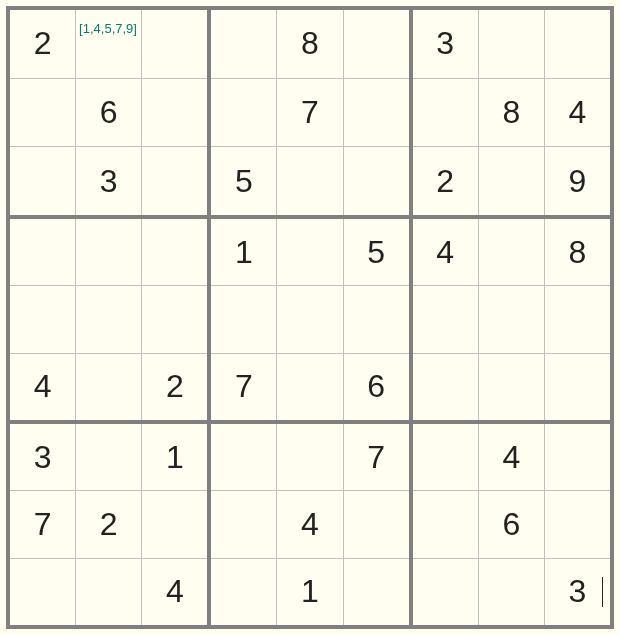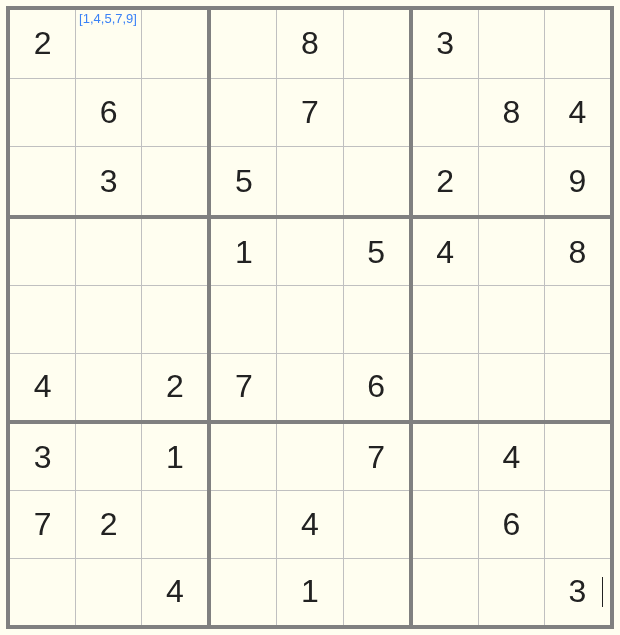--- a/index.html
+++ b/index.html
@@ -44,23 +44,23 @@
       justify-content: center;
       font-size: 32px;
       color: #222;
       position: relative;
       cursor: pointer;
       user-select: none;
     }
     .cell.note {
       align-items: flex-start;
       justify-content: flex-start;
-      padding: 2px 3px;
+      padding: 12px 3px;
       font-size: 13px;
-      color: #3b82f6;
+      color: #0f766e;
       line-height: 1.15;
       text-align: left;
     }
     .cell.active::after {
       content: "";
       position: absolute;
       right: 7px;
       top: 50%;
       transform: translateY(-50%);
       width: 1px;

